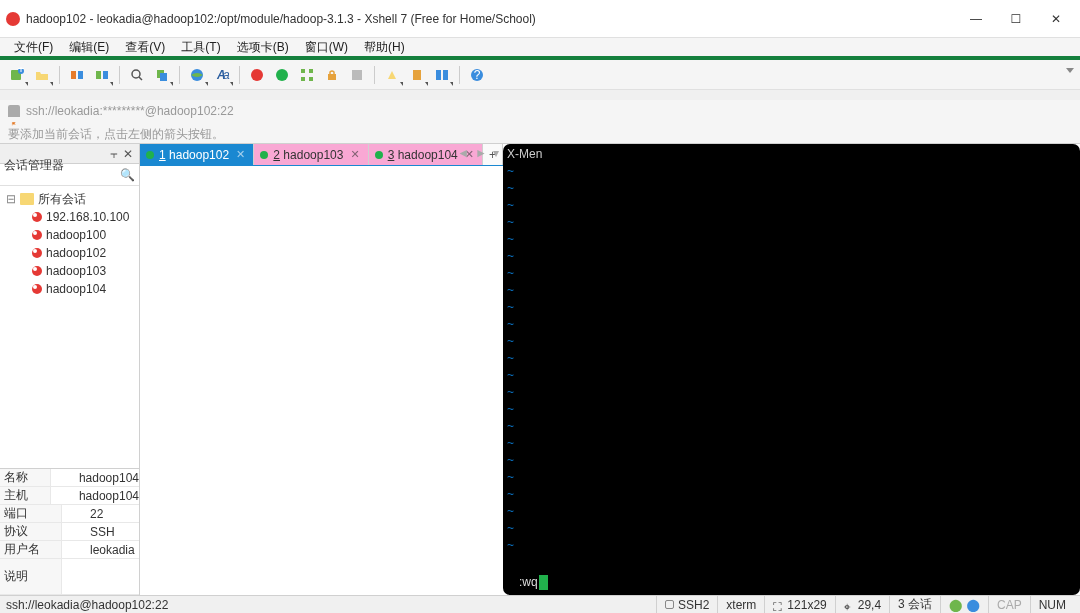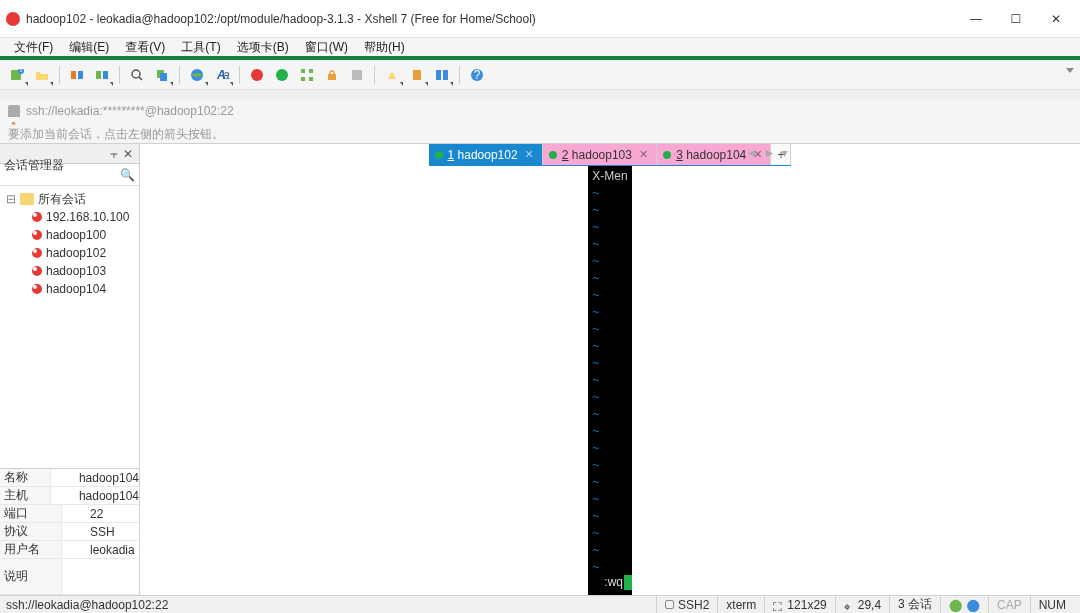--- a/index.html
+++ b/index.html
@@ -39,33 +39,33 @@
 .tree-exp { width: 10px; text-align: center; color: #888; }
 .folder-icon { width: 14px; height: 12px; background: #f7d774; border-radius: 1px; margin: 0 4px; }
 .host-icon { width: 10px; height: 10px; background: #e53935; border-radius: 50%; margin: 0 4px; position: relative; }
 .host-icon::after { content: ""; position: absolute; width: 4px; height: 4px; background: #fff; border-radius: 50%; left: 1px; top: 1px; }
 
 .props { border-top: 1px solid #d0d0d0; }
 .prop-row { display: flex; height: 18px; border-bottom: 1px solid #e8e8e8; gap: 24px; }
 .prop-label { width: 62px; padding-left: 4px; background: #f7f7f7; border-right: 1px solid #e8e8e8; display: flex; align-items: center; color: #333; }
 .prop-val { flex: 1; padding-left: 4px; display: flex; align-items: center; color: #333; }
 
-.content { flex: 1; display: flex; flex-direction: column; background: #fff; min-width: 0; align-items: center; }
+.content { flex: 1; display: flex; flex-direction: row; background: #fff; min-width: 0; }
 .tab-bar { height: 22px; background: #efefef; display: flex; align-items: stretch; border-bottom: 1px solid #1a88d1; position: relative; }
 .tab { display: flex; align-items: center; padding: 0 6px; gap: 5px; min-width: 100px; cursor: pointer; color: #333; border-right: 1px solid #d0d0d0; background: #f9a8d4; }
 .tab.active { background: #1a88d1; color: #fff; }
 .tab .dot { width: 8px; height: 8px; border-radius: 50%; background: #21b14c; flex-shrink: 0; }
 .tab .tab-label { flex: 1; white-space: nowrap; }
 .tab .tab-label u { text-decoration: underline; }
 .tab .close-x { color: inherit; opacity: 0.6; font-size: 11px; cursor: pointer; padding: 0 2px; }
 .tab-add { width: 20px; display: flex; align-items: center; justify-content: center; background: #fafafa; border-right: 1px solid #d0d0d0; cursor: pointer; color: #555; }
 .tab-nav { position: absolute; right: 4px; top: 2px; display: flex; gap: 6px; color: #aaa; }
 .tab-nav span { cursor: pointer; }
 
-.terminal { flex: 1; background: #000; color: #ccc; font-family: Consolas, "Courier New", monospace; font-size: 13px; line-height: 17px; padding: 2px 4px; overflow: hidden; position: relative; }
+.terminal { flex: 1; background: #000; color: #ccc; font-family: Consolas, "Courier New", monospace; font-size: 13px; line-height: 17px; padding: 2px 4px; overflow: hidden; position: relative; border-radius: 7px; }
 .terminal .line { white-space: pre; color: #ccc; }
 .terminal .tilde { color: #0a72c2; }
 .terminal .cmd-line { position: absolute; bottom: 4px; left: 16px; display: flex; align-items: center; }
 .terminal .cmd-text { color: #ddd; }
 .terminal .cursor { display: inline-block; width: 9px; height: 15px; background: #21b14c; margin-left: 1px; }
 
 .status-bar { height: 18px; background: #f0f0f0; border-top: 1px solid #d0d0d0; display: flex; align-items: center; padding: 0 6px; color: #333; font-size: 11px; }
 .status-bar .seg { padding: 0 8px; border-left: 1px solid #d0d0d0; height: 100%; display: flex; align-items: center; gap: 4px; }
 .status-bar .seg:first-child { border-left: none; padding-left: 0; }
 .status-bar .spacer { flex: 1; }

